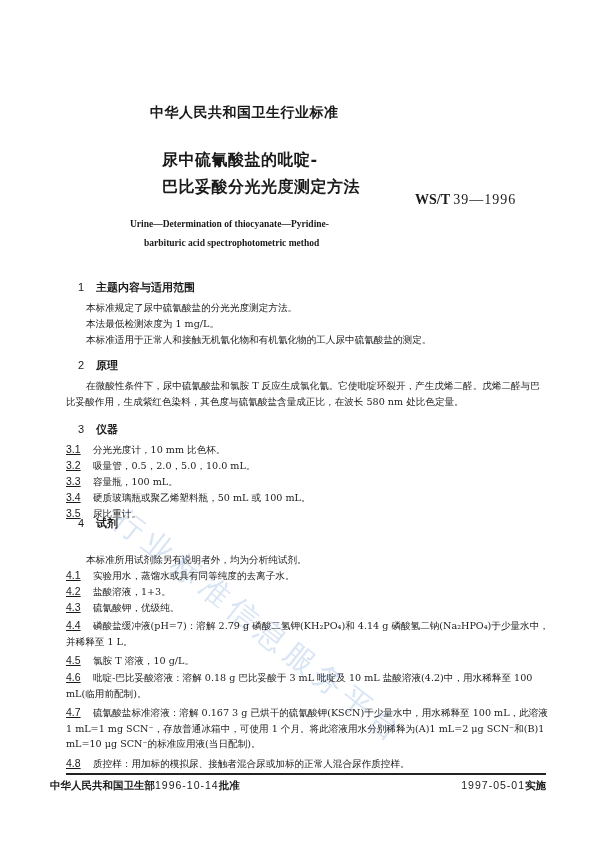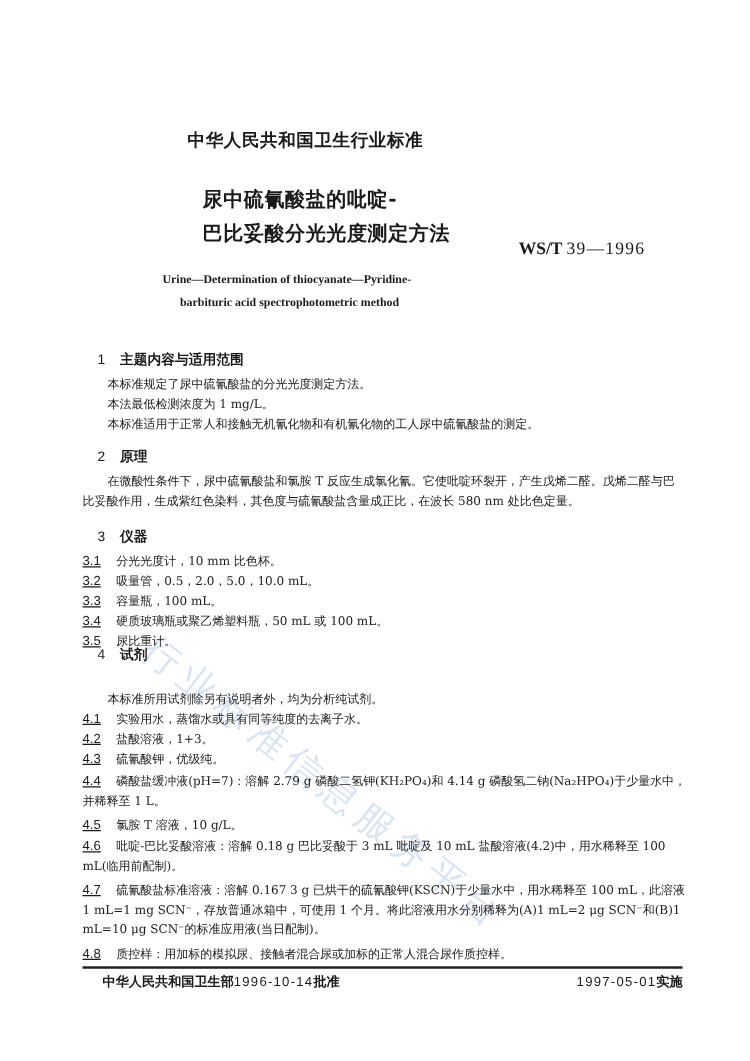--- a/index.html
+++ b/index.html
@@ -24,21 +24,21 @@
 
   .sec-head { left: 66px; font-size: 11px; font-weight: bold; margin-left: 12px; }
   .sec-head .n { display: inline-block; width: 18px; font-family: "Liberation Sans", sans-serif; font-weight: normal; }
   .para { font-size: 9.6px; line-height: 16px; }
   .indent { left: 86px; }
   .full { left: 66px; width: 480px; }
   .item { left: 66px; width: 484px; font-size: 9.6px; line-height: 15.5px; }
   .item .no { display: inline-block; width: 27px; font-family: "Liberation Sans", sans-serif; font-size: 10.5px; text-decoration: underline; }
 
   .rule { left: 66px; width: 480px; height: 2px; background: #222; top: 773px; }
-  .footer-l { left: 82px; top: 779px; font-size: 10.5px; font-weight: bold; }
+  .footer-l { left: 50px; top: 779px; font-size: 10.5px; font-weight: bold; }
   .footer-l .d { font-family: "Liberation Sans", sans-serif; font-weight: normal; letter-spacing: 1px; }
   .footer-r { right: 54px; top: 779px; font-size: 10.5px; font-weight: bold; }
   .footer-r .d { font-family: "Liberation Sans", sans-serif; font-weight: normal; letter-spacing: 1px; }
 
   .watermark {
     left: 130px; top: 500px; font-size: 30px; color: rgba(120,160,215,0.28);
     transform: rotate(38deg); transform-origin: 0 0; letter-spacing: 6px; white-space: nowrap;
     font-family: "DejaVu Sans", sans-serif; pointer-events: none;
   }
 </style>

